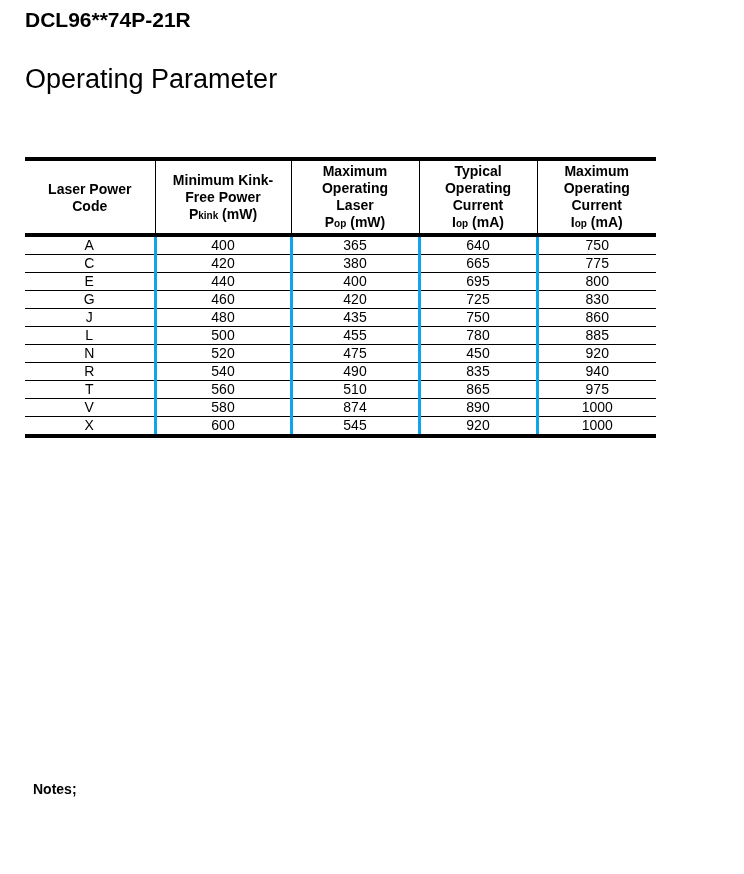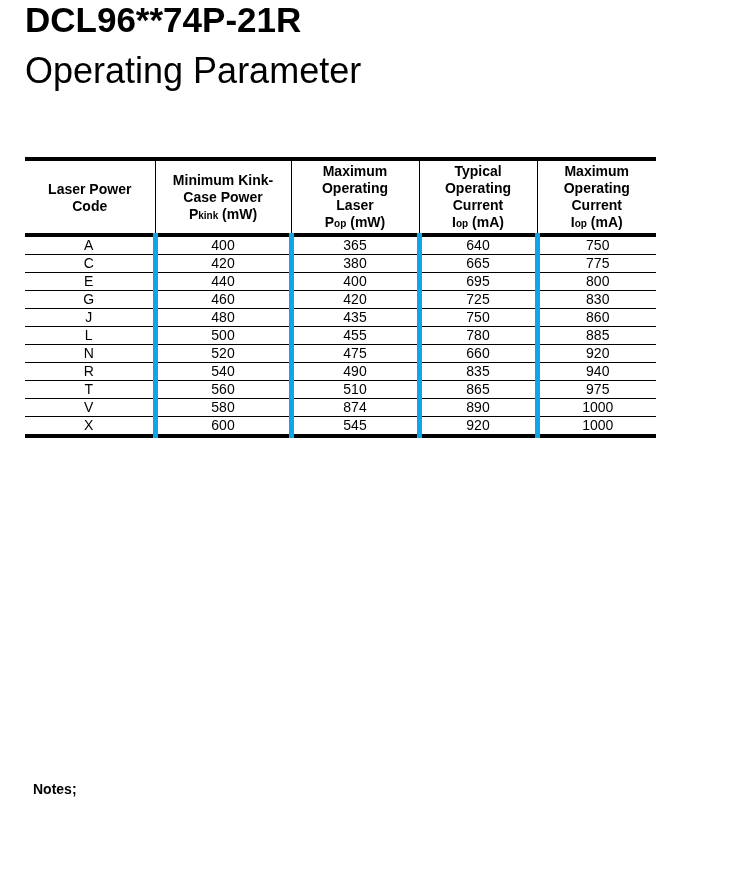--- a/index.html
+++ b/index.html
@@ -2,25 +2,25 @@
 <html><head>
 <meta charset="utf-8">
 <style>
   html, body { margin: 0; padding: 0; background: #ffffff; }
   body {
     width: 744px; height: 874px; position: relative; overflow: hidden;
     font-family: "Liberation Sans", sans-serif; color: #000;
   }
   .title {
     position: absolute; left: 25px; top: 2px;
-    font-size: 35px; font-weight: bold; letter-spacing: 0px; line-height: 36px;
+    font-size: 21px; font-weight: bold; letter-spacing: 0px; line-height: 36px;
   }
   .subtitle {
-    position: absolute; left: 25px; top: 54px;
-    font-size: 36px; line-height: 34px;
+    position: absolute; left: 25px; top: 62px;
+    font-size: 27px; line-height: 34px;
   }
   table.params {
     position: absolute; left: 25px; top: 157px;
     width: 631px; border-collapse: collapse; table-layout: fixed;
     font-size: 14px;
   }
   table.params col.c1 { width: 130px; }
   table.params col.c2 { width: 136px; }
   table.params col.c3 { width: 128px; }
   table.params col.c4 { width: 118px; }
@@ -28,21 +28,21 @@
   table.params thead tr { border-top: 4px solid #000; border-bottom: 4px solid #000; }
   table.params th {
     font-weight: bold; font-size: 14px; line-height: 17px;
     text-align: center; vertical-align: middle;
     padding: 2px 2px 1px 2px; height: 69px;
     border-left: 1px solid #000;
   }
   table.params th:first-child { border-left: none; }
   table.params td {
     text-align: center; height: 17px; line-height: 17px; padding: 0;
-    border-left: 5px solid #0ea5e9; border-top: 1px solid #000;
+    border-left: 3px solid #0ea5e9; border-top: 1px solid #000;
   }
   table.params td:first-child { border-left: none; }
   table.params tbody tr:first-child td { border-top: none; }
   table.params tbody tr:last-child { border-bottom: 4px solid #000; }
   .sub { font-size: 10px; font-weight: bold; }
   .notes {
     position: absolute; left: 33px; top: 781px;
     font-size: 14px; line-height: 17.5px;
   }
   .notes .head { font-weight: bold; }
@@ -58,21 +58,21 @@
   <colgroup>
       <col class="c1">
       <col class="c2">
       <col class="c3">
       <col class="c4">
       <col class="c5">
     </colgroup>
   <thead>
     <tr id="hdr-row">
         <th><span>Laser Power</span><br><span>Code</span></th>
-        <th><span>Minimum Kink-</span><br><span>Case Power</span><br><span>P</span><span class="sub">kink</span><span> (mW)</span></th>
+        <th><span>Minimum Kink-</span><br><span>Free Power</span><br><span>P</span><span class="sub">kink</span><span> (mW)</span></th>
         <th><span>Maximum</span><br><span>Operating</span><br><span>Laser</span><br><span>P</span><span class="sub">op</span><span> (mW)</span></th>
         <th><span>Typical</span><br><span>Operating</span><br><span>Current</span><br><span>I</span><span class="sub">op</span><span> (mA)</span></th>
         <th><span>Maximum</span><br><span>Operating</span><br><span>Current</span><br><span>I</span><span class="sub">op</span><span> (mA)</span></th>
       </tr>
   </thead>
   <tbody id="tbody">
       <tr>
         <td>A</td>
         <td>400</td>
         <td>365</td>
@@ -111,21 +111,21 @@
         <td>L</td>
         <td>500</td>
         <td>455</td>
         <td>780</td>
         <td>885</td>
       </tr>
       <tr>
         <td>N</td>
         <td>520</td>
         <td>475</td>
-        <td>660</td>
+        <td>450</td>
         <td>920</td>
       </tr>
       <tr>
         <td>R</td>
         <td>540</td>
         <td>490</td>
         <td>835</td>
         <td>940</td>
       </tr>
       <tr>

